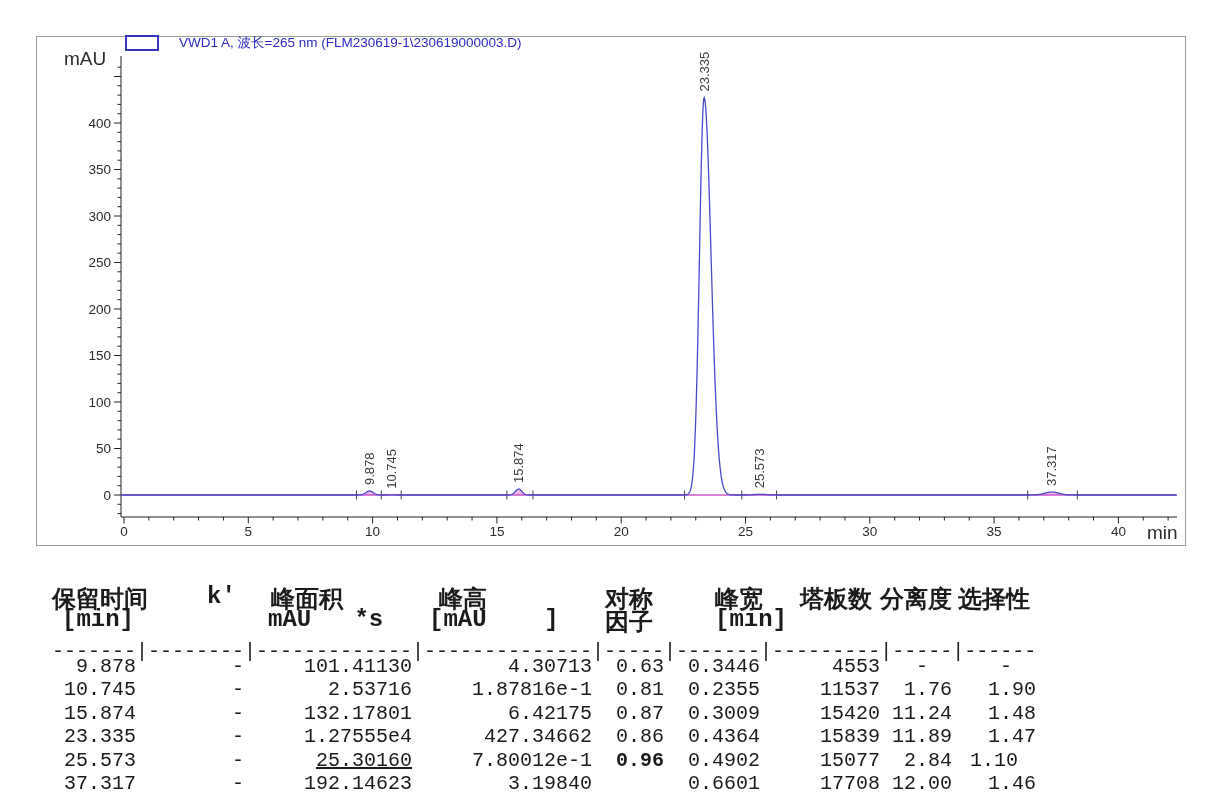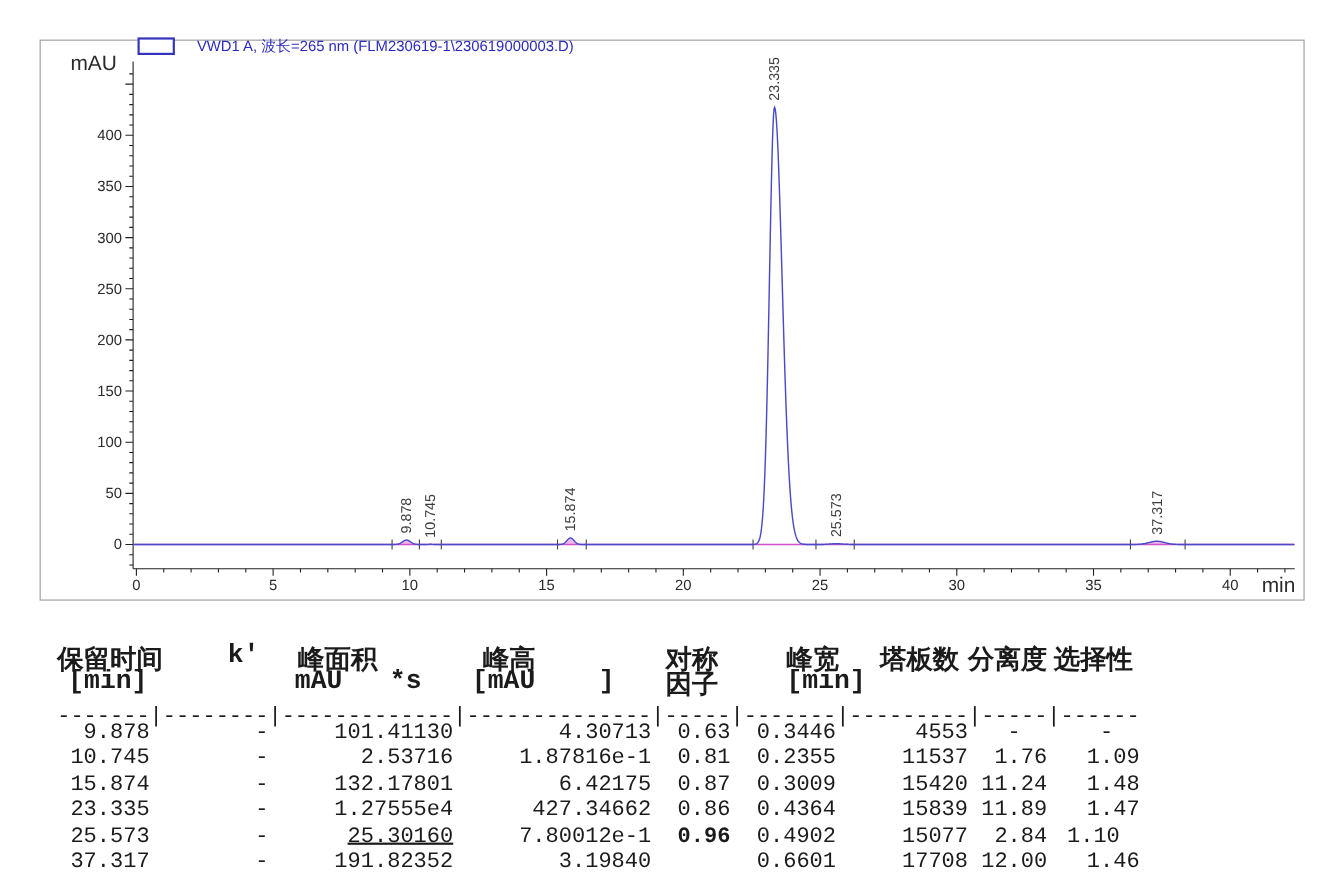--- a/index.html
+++ b/index.html
@@ -191,20 +191,20 @@
 
     <span class="th mono" style="left:62px;top:606px">[min]</span>
     <span class="th mono" style="left:268px;top:606px">mAU   *s</span>
     <span class="th mono" style="left:429px;top:606px">[mAU    ]</span>
     <span class="th" style="left:605px;top:606px">因子</span>
     <span class="th mono" style="left:715px;top:606px">[min]</span>
 
     <div class="sep mono" style="left:52px;top:640px">-------|--------|-------------|--------------|-----|-------|---------|-----|------</div>
     <div id="rows" class="mono">
         <div class="trow"><span style="width: 84px;">9.878</span><span style="width: 108px;">-</span><span style="width: 168px;">101.41130</span><span style="width: 180px;">4.30713</span><span style="width: 72px;">0.63</span><span style="width: 96px;">0.3446</span><span style="width: 120px;">4553</span><span style="width: 72px;">-  </span><span style="width: 84px;">-  </span></div>
-        <div class="trow"><span style="width: 84px;">10.745</span><span style="width: 108px;">-</span><span style="width: 168px;">2.53716</span><span style="width: 180px;">1.87816e-1</span><span style="width: 72px;">0.81</span><span style="width: 96px;">0.2355</span><span style="width: 120px;">11537</span><span style="width: 72px;">1.76</span><span style="width: 84px;">1.09</span></div>
+        <div class="trow"><span style="width: 84px;">10.745</span><span style="width: 108px;">-</span><span style="width: 168px;">2.53716</span><span style="width: 180px;">1.87816e-1</span><span style="width: 72px;">0.81</span><span style="width: 96px;">0.2355</span><span style="width: 120px;">11537</span><span style="width: 72px;">1.76</span><span style="width: 84px;">1.90</span></div>
         <div class="trow"><span style="width: 84px;">15.874</span><span style="width: 108px;">-</span><span style="width: 168px;">132.17801</span><span style="width: 180px;">6.42175</span><span style="width: 72px;">0.87</span><span style="width: 96px;">0.3009</span><span style="width: 120px;">15420</span><span style="width: 72px;">11.24</span><span style="width: 84px;">1.48</span></div>
         <div class="trow"><span style="width: 84px;">23.335</span><span style="width: 108px;">-</span><span style="width: 168px;">1.27555e4</span><span style="width: 180px;">427.34662</span><span style="width: 72px;">0.86</span><span style="width: 96px;">0.4364</span><span style="width: 120px;">15839</span><span style="width: 72px;">11.89</span><span style="width: 84px;">1.47</span></div>
         <div class="trow"><span style="width: 84px;">25.573</span><span style="width: 108px;">-</span><span style="width: 168px; text-decoration: underline;">25.30160</span><span style="width: 180px;">7.80012e-1</span><span style="width: 72px; font-weight: bold;">0.96</span><span style="width: 96px;">0.4902</span><span style="width: 120px;">15077</span><span style="width: 72px;">2.84</span><span style="width: 84px; text-align: center;">1.10</span></div>
-        <div class="trow"><span style="width: 84px;">37.317</span><span style="width: 108px;">-</span><span style="width: 168px;">191.82352</span><span style="width: 180px;">3.19840</span><span style="width: 72px; margin-top: 36px;">0.95</span><span style="width: 96px;">0.6601</span><span style="width: 120px;">17708</span><span style="width: 72px;">12.00</span><span style="width: 84px;">1.46</span></div>
+        <div class="trow"><span style="width: 84px;">37.317</span><span style="width: 108px;">-</span><span style="width: 168px;">192.14623</span><span style="width: 180px;">3.19840</span><span style="width: 72px; margin-top: 36px;">0.95</span><span style="width: 96px;">0.6601</span><span style="width: 120px;">17708</span><span style="width: 72px;">12.00</span><span style="width: 84px;">1.46</span></div>
       </div>
   </div>
 </div>
 
 </body></html>

